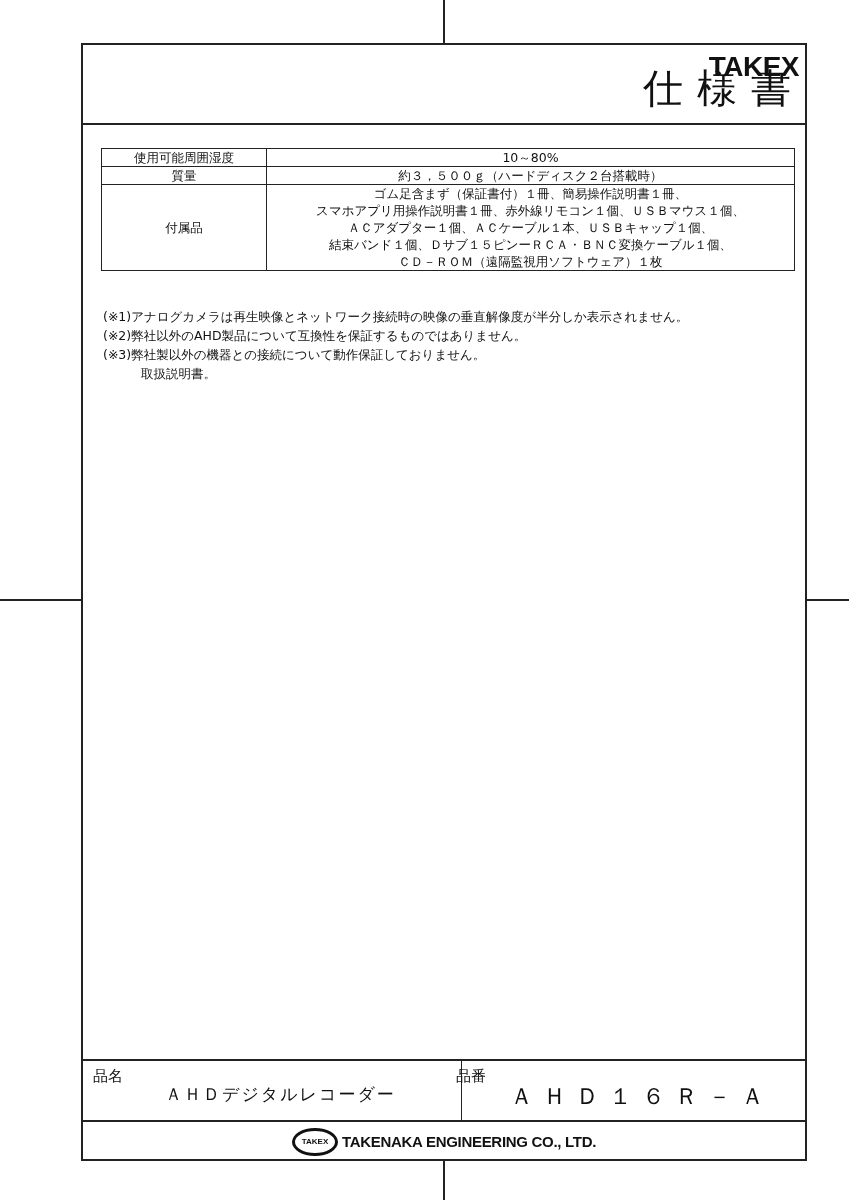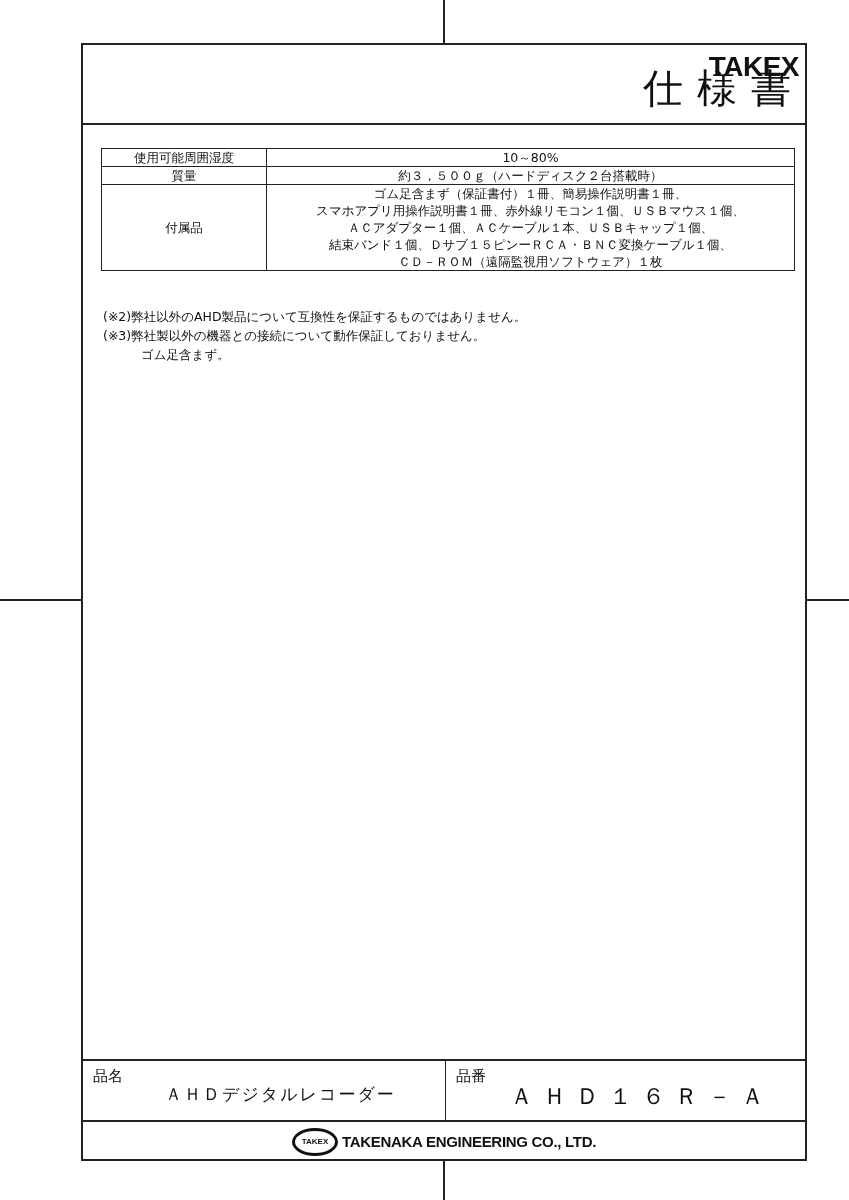--- a/index.html
+++ b/index.html
@@ -19,21 +19,21 @@
   table.spec td { border:1.3px solid #222; padding:0 3px; line-height:17px;
                   vertical-align:middle; }
   table.spec td.label { width:158px; }
   .notes { position:absolute; left:20px; top:262px; font-size:12.5px; line-height:19px; }
   .notes .cont { padding-left:38px; }
   .footer { position:absolute; left:0; top:1014px; width:722px; height:100px;
             border-top:2px solid #222; }
   .frow { position:absolute; left:0; top:0; width:722px; height:59px;
           border-bottom:2px solid #222; }
   .cell { position:absolute; top:0; height:59px; }
-  .cell.left { left:0; width:362px; border-right:1.5px solid #222; }
+  .cell.left { left:0; width:362px; border-right:1.5px solid #222;padding-left:16px; }
   .cell.right { left:363px; width:359px;text-align:center; }
   .cell .lbl { position:absolute; left:10px; top:6px; font-size:15px; }
   .cell .val1 { position:absolute; left:82px; top:22px; font-size:17px; letter-spacing:2px; }
   .cell .val2 { position:absolute; left:64px; top:20px; font-size:23px; letter-spacing:10px; }
   .logo-row { position:absolute; left:0; top:61px; width:722px; height:39px;
               display:flex; align-items:center; justify-content:center; gap:4px; }
   .oval { width:40px; height:22px; border:3px solid #111; border-radius:50%;
           display:flex; align-items:center; justify-content:center;
           font-family:"Liberation Sans", sans-serif; font-size:8px; font-weight:700; }
   .company { font-family:"Liberation Sans", sans-serif; font-weight:700; font-size:15px;
@@ -71,23 +71,24 @@
         <div>スマホアプリ用操作説明書１冊、赤外線リモコン１個、ＵＳＢマウス１個、</div>
         <div>ＡＣアダプター１個、ＡＣケーブル１本、ＵＳＢキャップ１個、</div>
         <div>結束バンド１個、Ｄサブ１５ピンーＲＣＡ・ＢＮＣ変換ケーブル１個、</div>
         <div>ＣＤ－ＲＯＭ（遠隔監視用ソフトウェア）１枚</div>
       </td>
     </tr>
   </tbody>
     </table>
 
   <div class="notes">
+    <div>(※1)アナログカメラは再生映像とネットワーク接続時の映像の垂直解像度が半分しか表示されません。</div>
     <div>(※2)弊社以外のAHD製品について互換性を保証するものではありません。</div>
     <div>(※3)弊社製以外の機器との接続について動作保証しておりません。</div>
-    <div class="cont">ゴム足含まず。</div>
+    <div class="cont">取扱説明書。</div>
   </div>
 
   <div class="footer">
     <div class="frow">
       <div class="cell left">
         <span class="lbl">品名</span>
         <span class="val1">ＡＨＤデジタルレコーダー</span>
       </div>
       <div class="cell right">
         <span class="lbl">品番</span>

